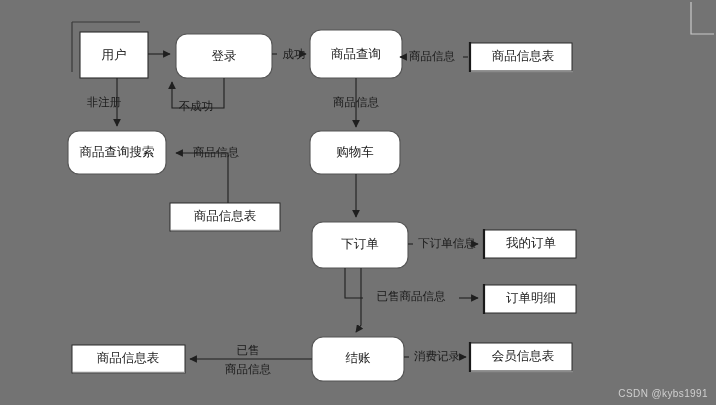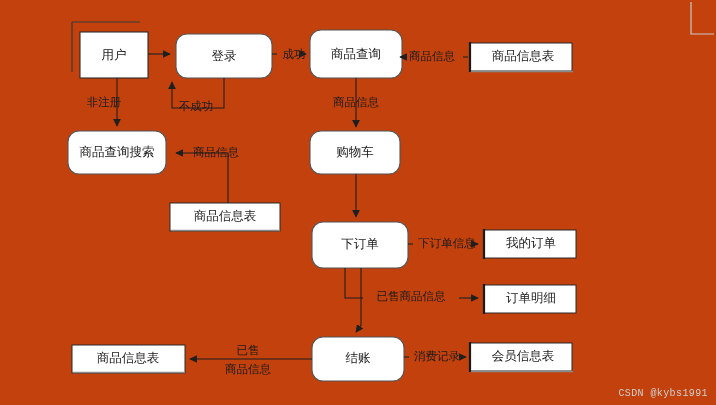--- a/index.html
+++ b/index.html
@@ -7,21 +7,21 @@
     padding: 0;
     background: #ffffff;
   }
   body {
     font-family: "Liberation Serif", "DejaVu Serif", serif;
   }
   #canvas {
     position: relative;
     width: 716px;
     height: 405px;
-    background: #c2410c;
+    background: #737373;
     overflow: hidden;
   }
   svg#diagram {
     position: absolute;
     top: 0;
     left: 0;
     width: 716px;
     height: 405px;
   }
   .node-rect {
@@ -75,21 +75,21 @@
     font-family: "Liberation Serif", "DejaVu Serif", serif;
     font-size: 11.5px;
     fill: #1a1a1a;
     text-anchor: middle;
     dominant-baseline: middle;
   }
   .watermark {
     position: absolute;
     right: 8px;
     bottom: 6px;
-    font-family: Liberation Mono, monospace;
+    font-family: Liberation Sans, sans-serif;
     font-size: 10px;
     color: #cfcfcf;
     letter-spacing: 0.4px;
     user-select: none;
   }
 </style>
 </head>
 <body>
 
 <div id="canvas">

